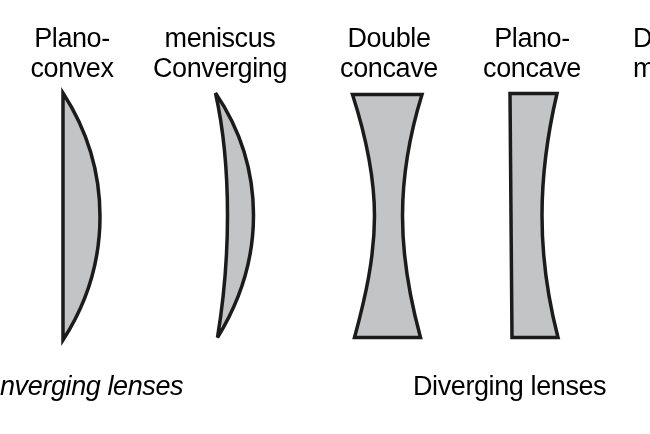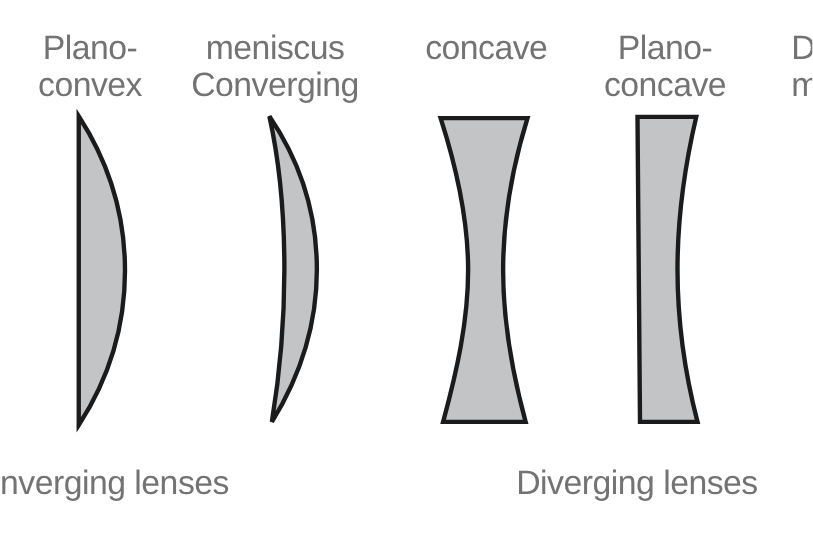--- a/index.html
+++ b/index.html
@@ -7,21 +7,21 @@
     padding: 0;
     background: #ffffff;
   }
   .stage {
     position: relative;
     width: 650px;
     height: 434px;
     background: #ffffff;
     overflow: hidden;
     font-family: "Liberation Sans", sans-serif;
-    color: #737373;
+    color: #000000;
   }
   .lens-svg {
     position: absolute;
     left: 0;
     top: 0;
     width: 650px;
     height: 434px;
   }
   .lens-svg path {
     stroke: #1b1b1b;
@@ -43,21 +43,21 @@
     text-align: left;
   }
   .caption {
     position: absolute;
     top: 371px;
     font-size: 27px;
     line-height: 30px;
     letter-spacing: -0.4px;
     white-space: nowrap;
   }
-  .caption-left  { left: 0px; }
+  .caption-left  { left: 0px; font-style: italic; }
   .caption-right { left: 413px; text-align: center; }
 </style>
 </head>
 <body>
 
 <div class="stage">
 
   <svg class="lens-svg" viewBox="0 0 650 434" xmlns="http://www.w3.org/2000/svg">
     <path d="M 63 93 L 63 340 C 87 303 100 261 100 216.5 C 100 172 87 130 63 93 Z" fill="#c3c4c6"></path>
     <path d="M 215.5 93 C 240 129 253.5 171 253.5 215.5 C 253.5 260 240 301 217.5 337.5 C 223.5 301 227.5 260 227.5 215.5 C 227.5 171 223.5 129 215.5 93 Z" fill="#c3c4c6"></path>
@@ -69,20 +69,21 @@
     <div>Plano-</div>
     <div>convex</div>
   </div>
 
   <div class="lens-label" style="left:140px;">
     <div>meniscus</div>
     <div>Converging</div>
   </div>
 
   <div class="lens-label" style="left:309px;">
+    <div>Double</div>
     <div>concave</div>
   </div>
 
   <div class="lens-label" style="left:452px;">
     <div>Plano-</div>
     <div>concave</div>
   </div>
 
   <div class="lens-label partial" style="left:633px;">
     <div>D</div>

